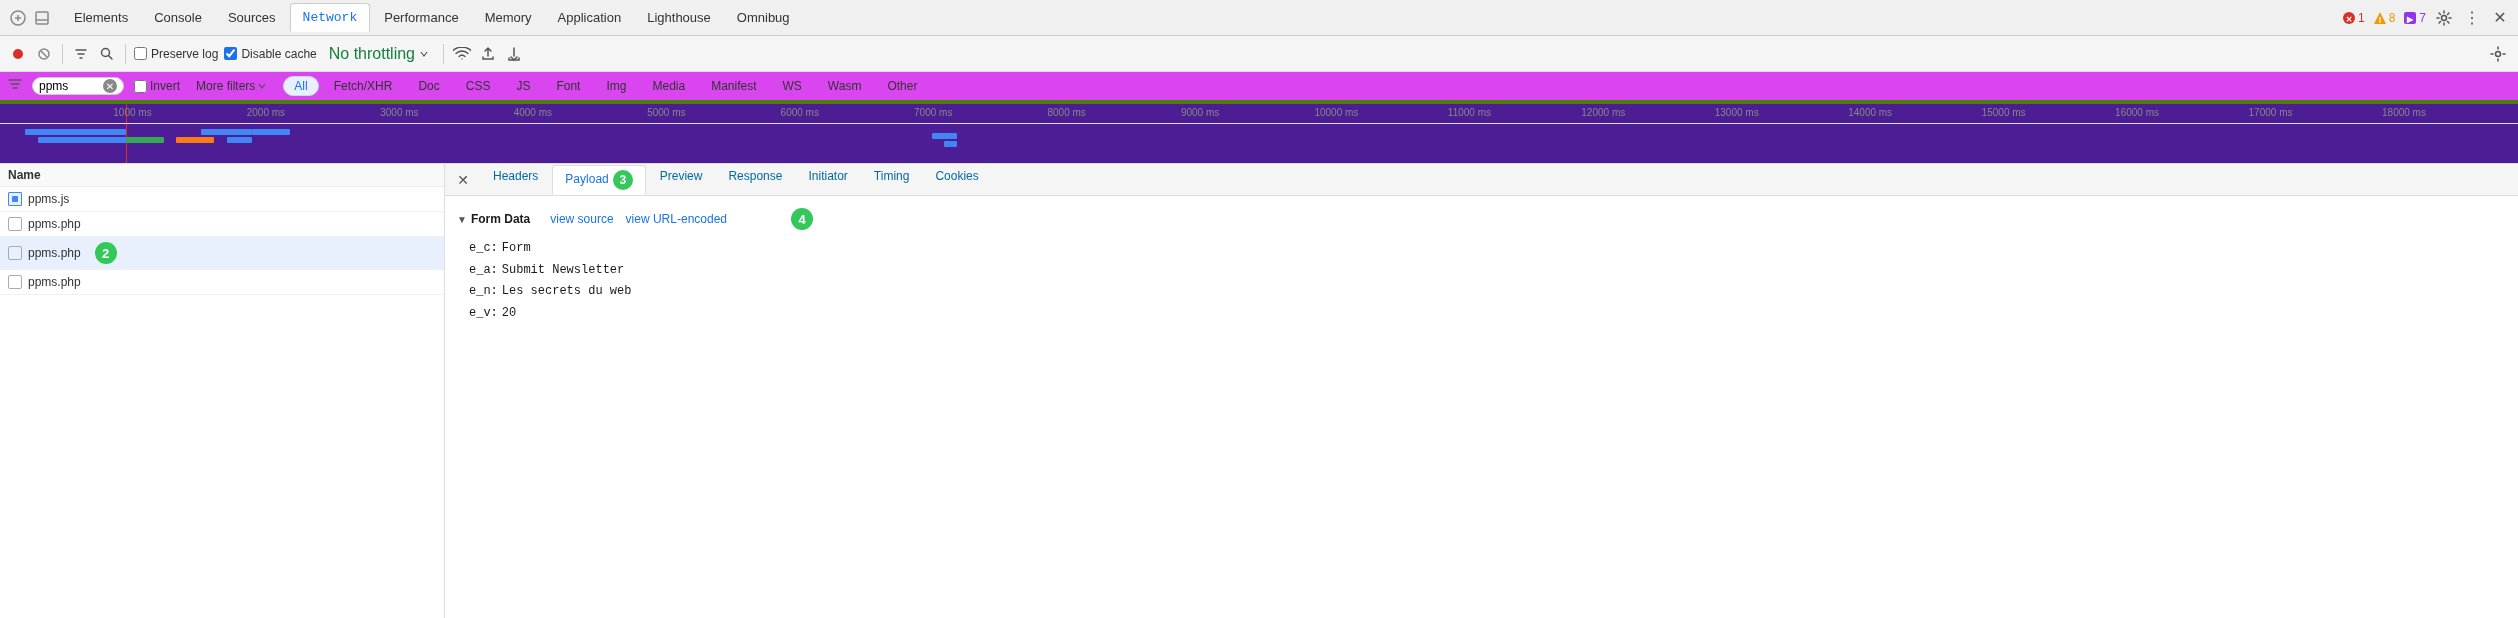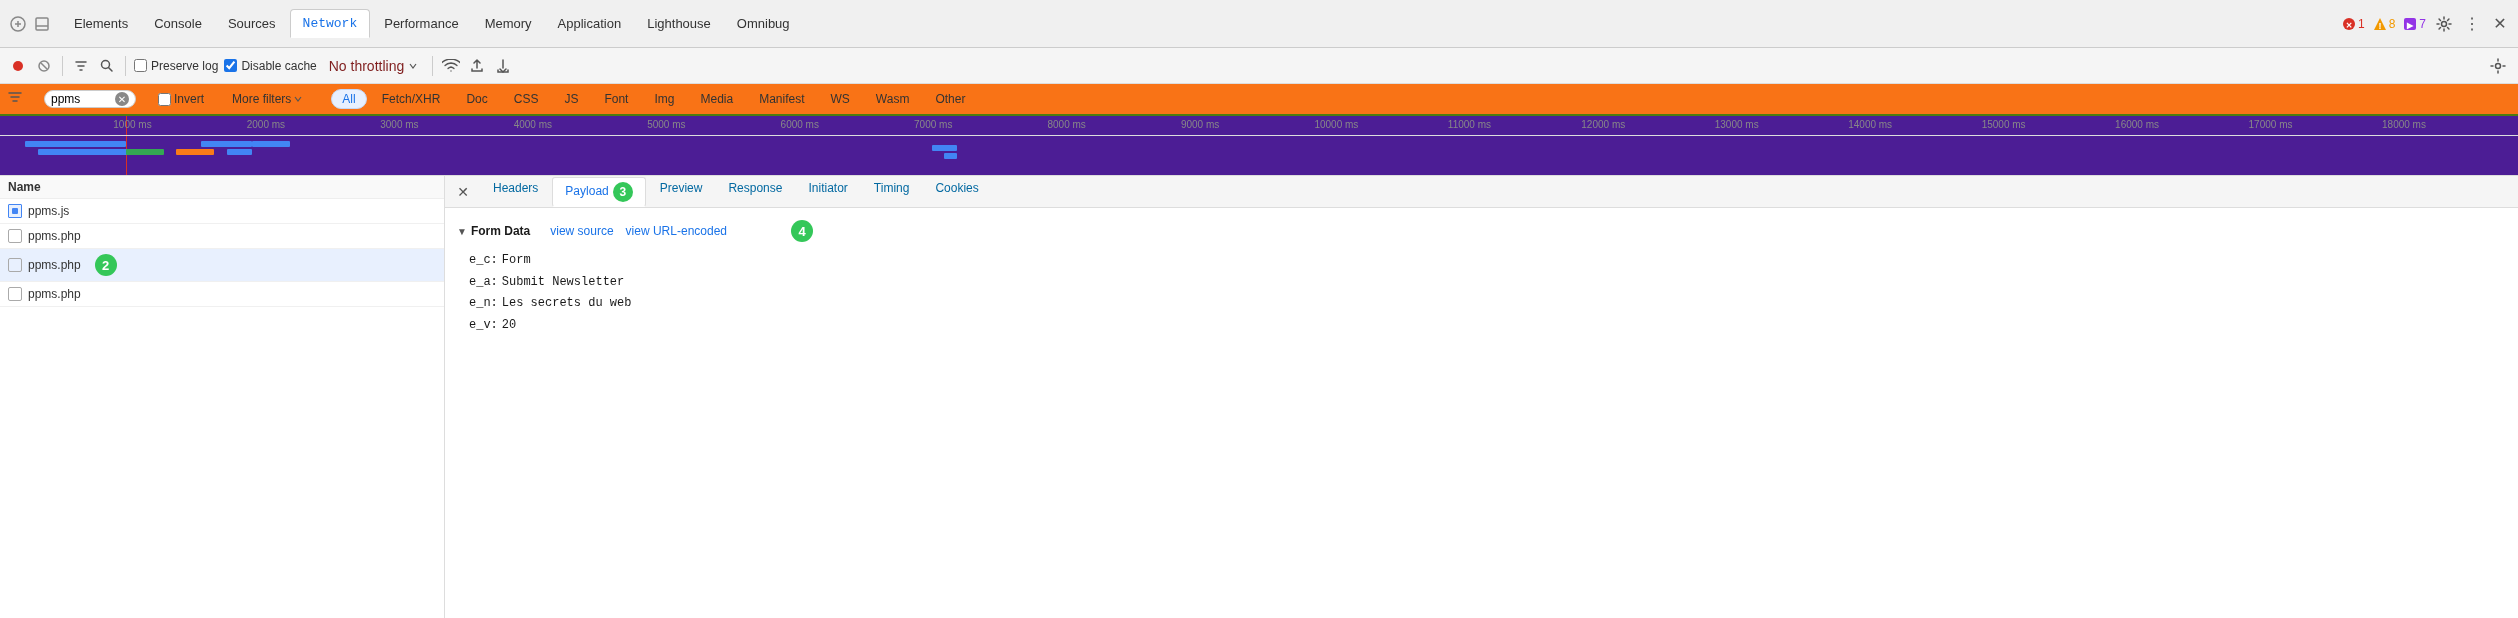--- a/index.html
+++ b/index.html
@@ -10,21 +10,21 @@
       color: #1a1a1a;
       overflow: hidden;
     }
 
     
     .tab-bar {
       display: flex;
       align-items: center;
       background: #f0f0f0;
       border-bottom: 1px solid #ccc;
-      height: 48px;
+      height: 36px;
       padding: 0 8px;
       gap: 2px;
     }
     .tab-bar-left {
       display: flex;
       align-items: center;
       gap: 4px;
       margin-right: 8px;
     }
     .devtools-icon {
@@ -94,26 +94,26 @@
       cursor: pointer;
       font-size: 12px;
       color: #333;
       white-space: nowrap;
     }
     .checkbox-label input { cursor: pointer; }
     .checkbox-label.checked-blue input { accent-color: #1a73e8; }
     .throttle-select {
       display: flex; align-items: center; gap: 4px;
       cursor: pointer;
-      font-size: 14px;
+      font-size: 16px;
       padding: 2px 6px;
       border-radius: 3px;
       background: none;
       border: none;
-      color: #7f1d1d;
+      color: #15803d;
     }
     .toolbar-icon-btn {
       width: 20px; height: 20px;
       display: flex; align-items: center; justify-content: center;
       cursor: pointer;
       color: #555;
       font-size: 14px;
     }
     .settings-icon-btn {
       margin-left: auto;
@@ -121,25 +121,25 @@
       display: flex; align-items: center; justify-content: center;
       cursor: pointer;
       color: #555;
       font-size: 16px;
     }
 
     
     .filter-bar {
       display: flex;
       align-items: center;
-      background: #f97316;
-      border-bottom: 2px solid #4d7c0f;
+      background: #d946ef;
+      border-bottom: 4px solid #4d7c0f;
       height: 32px;
       padding: 0 8px;
-      gap: 22px;
+      gap: 10px;
     }
     .filter-icon { color: #555; font-size: 13px; cursor: pointer; }
     .filter-input-wrap {
       display: flex; align-items: center;
       background: #fff;
       border: 1px solid #ccc;
       border-radius: 12px;
       padding: 1px 6px;
       gap: 4px;
       min-width: 80px;

